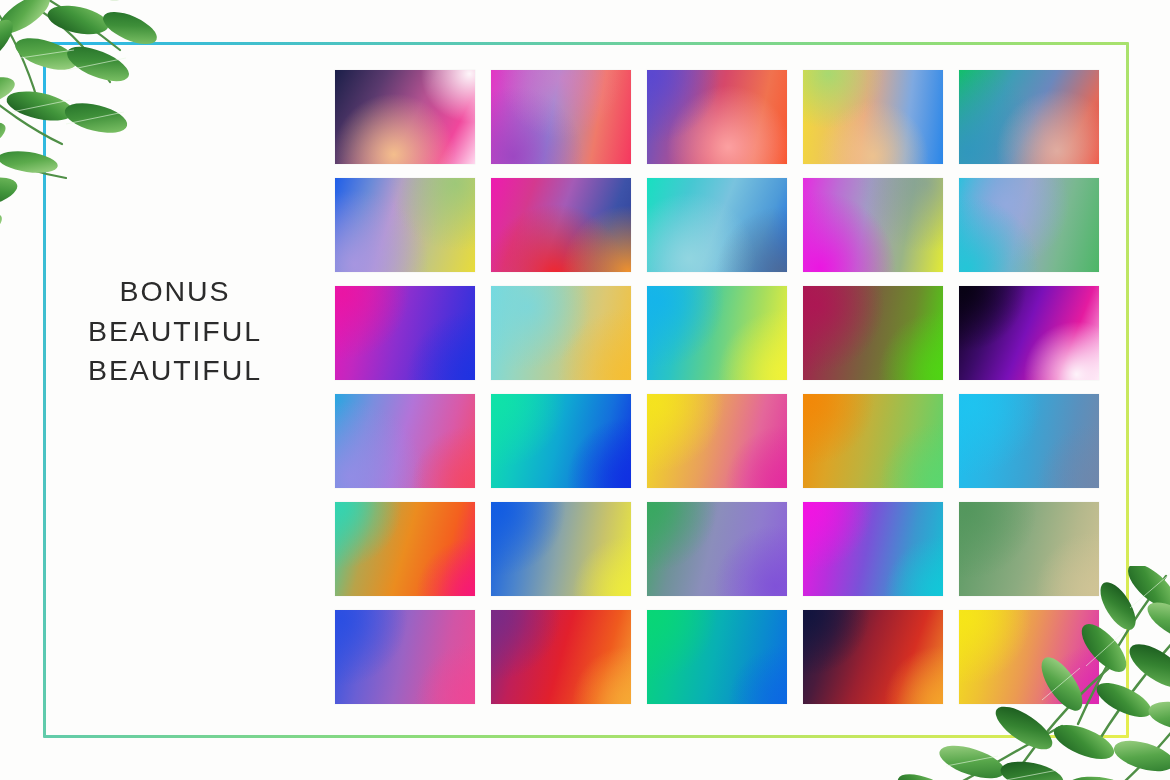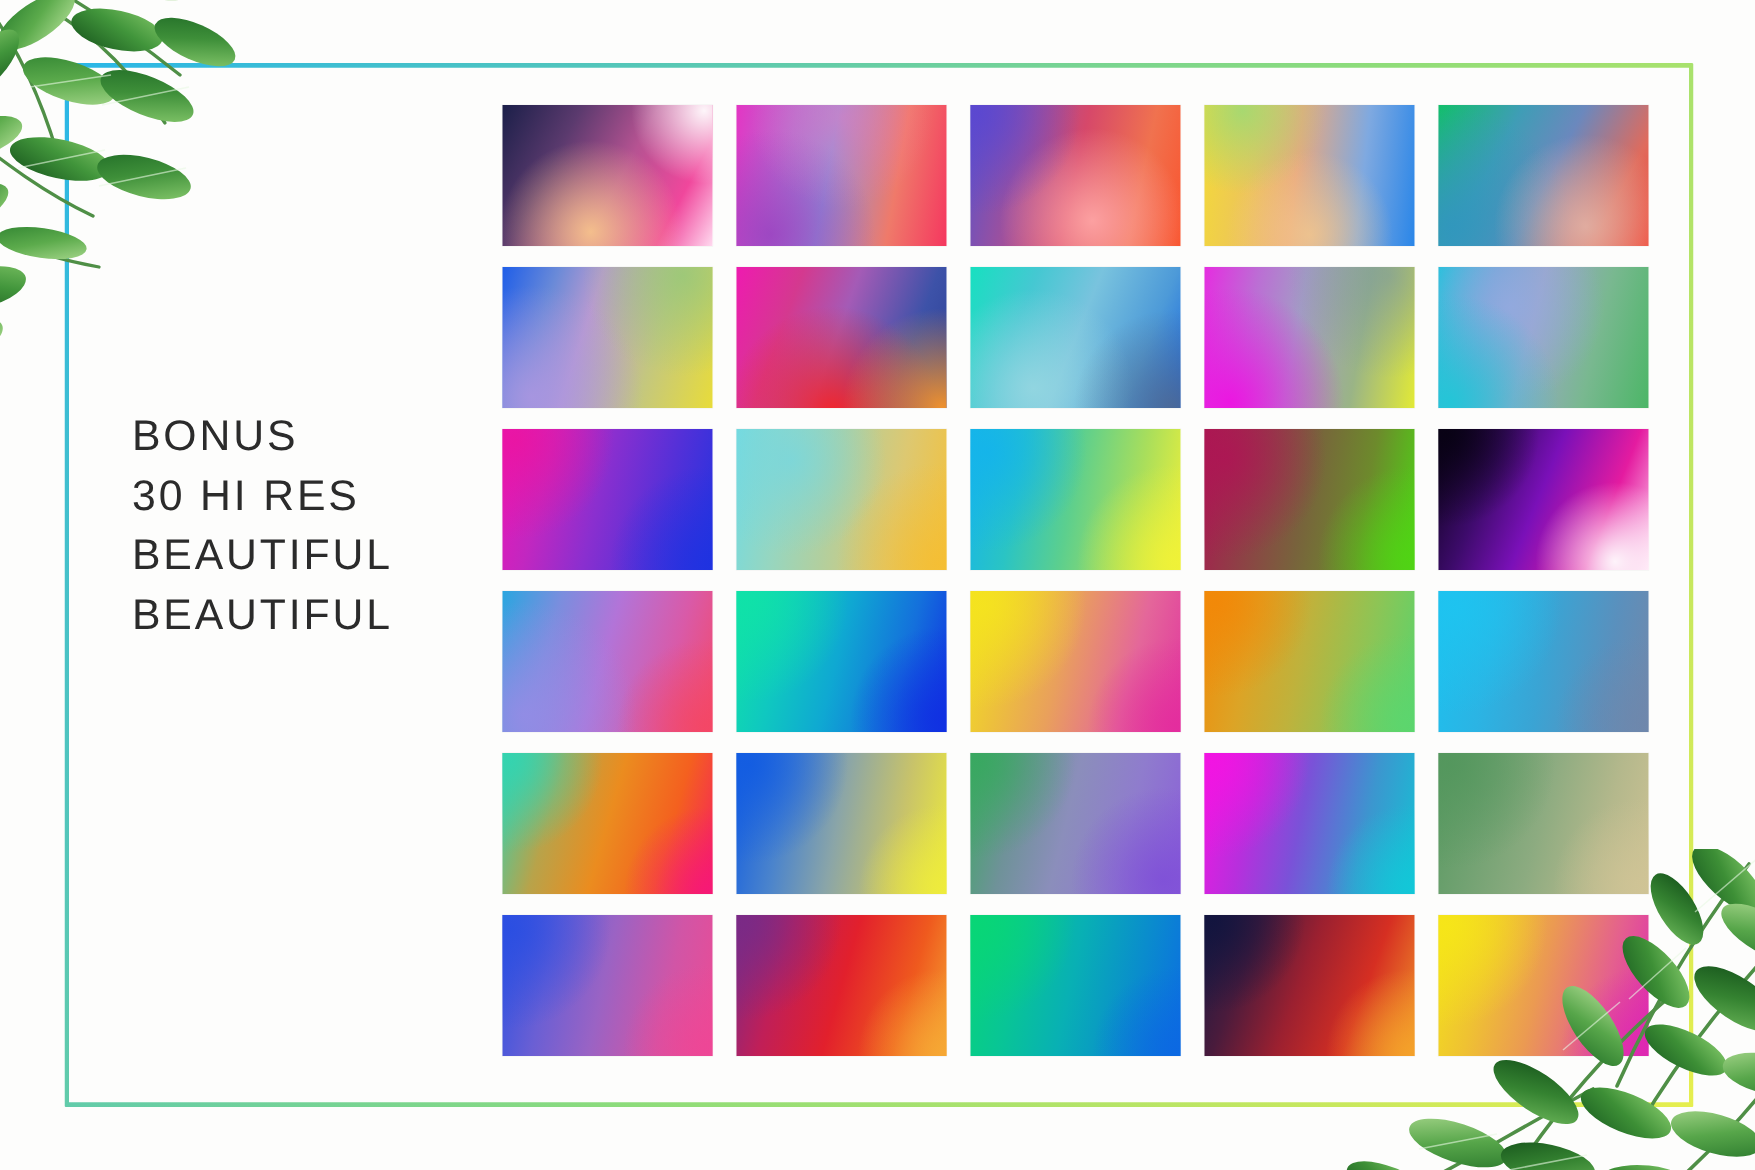--- a/index.html
+++ b/index.html
@@ -89,27 +89,26 @@
   }
 
   
   .foliage { position: absolute; z-index: 8; pointer-events: none; }
   #foliage-top-left { left: -30px; top: -34px; width: 290px; height: 300px; }
   #foliage-bottom-right { right: -26px; bottom: -36px; width: 330px; height: 250px; }
 </style>
 </head>
 <body>
 
-<div id="stage" style="background: rgb(253, 253, 252);">
+<div id="stage" style="background: rgb(253, 253, 252); text-align: center;">
 
   <div id="frame" style="background: linear-gradient(rgb(253, 253, 252), rgb(253, 253, 252)) padding-box padding-box, linear-gradient(125deg, rgb(41, 182, 232) 0%, rgb(141, 220, 122) 55%, rgb(230, 238, 78) 100%) border-box border-box;"></div>
 
   <div id="headline" style="color: rgb(43, 43, 43);">
     <div class="line">BONUS</div>
-    <div class="line">30 HI RES</div>
     <div class="line">BEAUTIFUL</div>
     <div class="line">BEAUTIFUL</div>
   </div>
 
   <div id="grid">
       <div class="swatch">
         <div class="g1" style="background: linear-gradient(118deg, rgb(27, 31, 73) 0%, rgb(91, 58, 110) 28%, rgb(182, 83, 146) 55%, rgb(240, 71, 156) 80%, rgb(255, 217, 239) 100%);"></div>
         <div class="g2" style="background: radial-gradient(circle at 42% 90%, rgba(247, 196, 140, 0.95) 0%, rgba(247, 196, 140, 0) 52%);"></div>
         <div class="g3" style="background: radial-gradient(circle at 96% 4%, rgba(255, 255, 255, 0.95) 0%, rgba(255, 255, 255, 0) 30%);"></div>
       </div>

